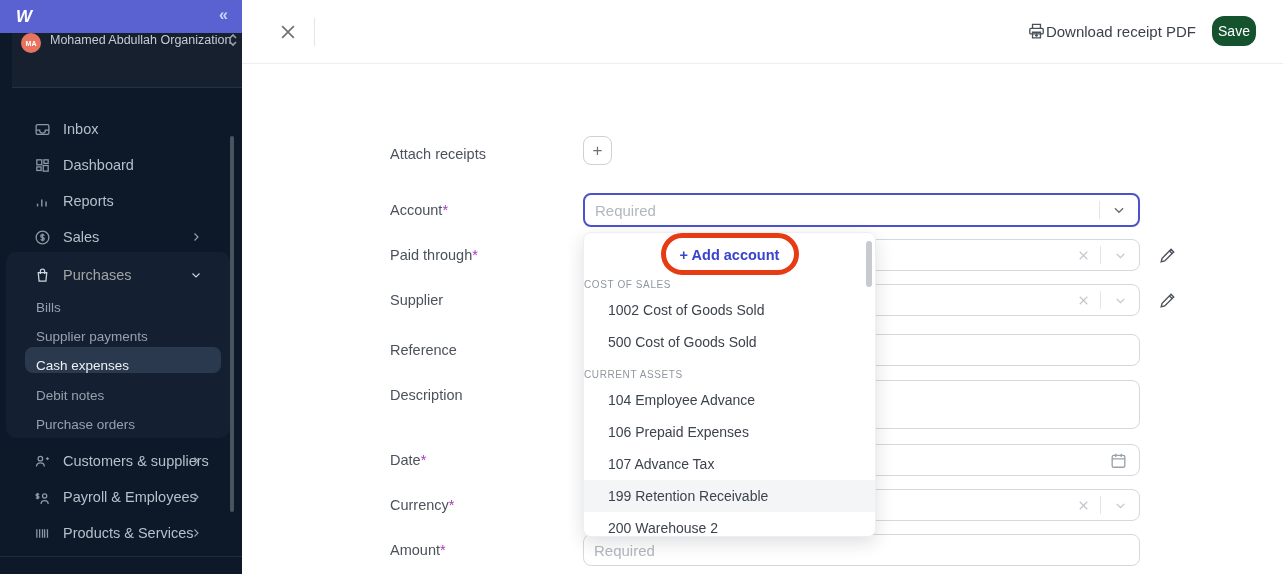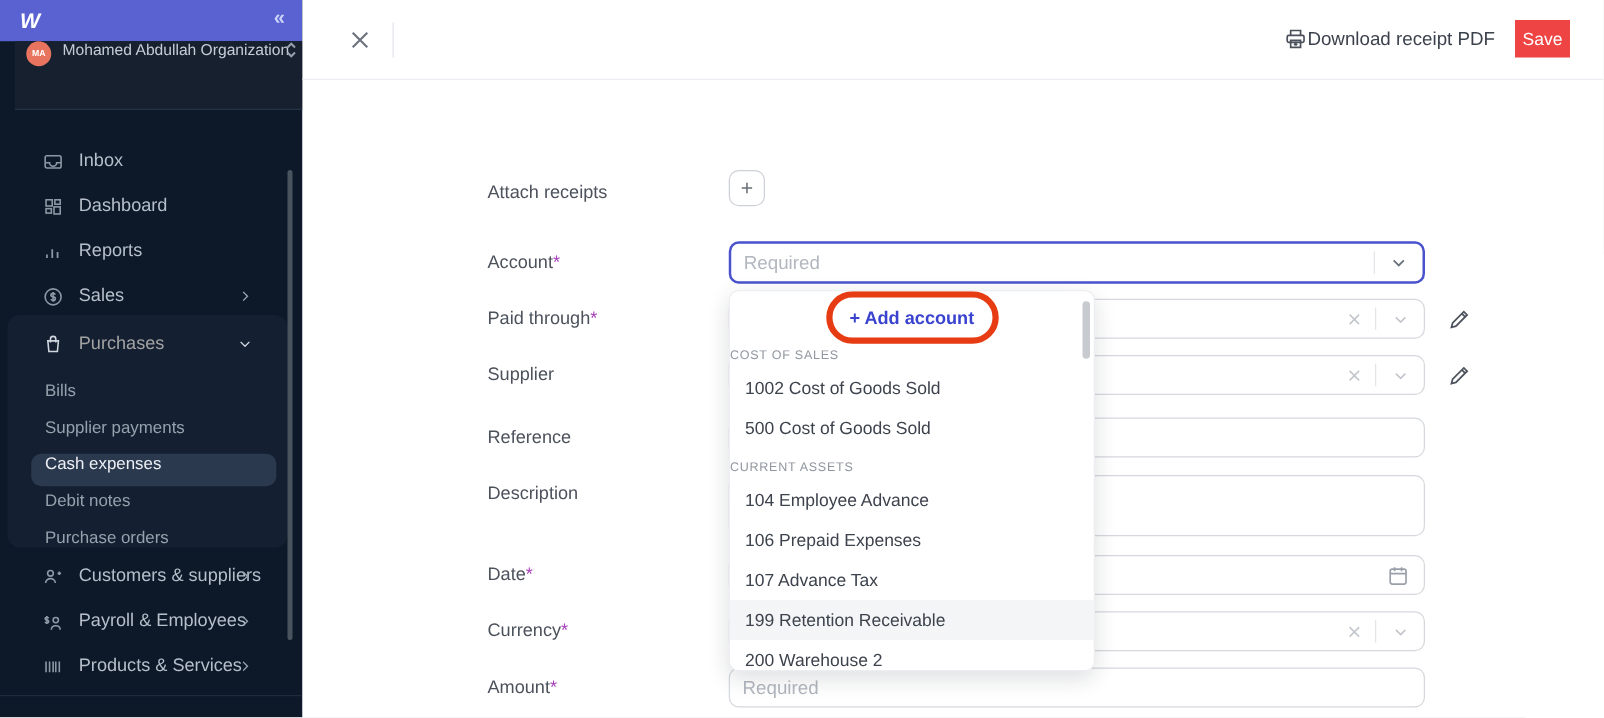--- a/index.html
+++ b/index.html
@@ -14,34 +14,34 @@
   .collapse { position:absolute; right:14px; top:6px; color:#cdd4f8; font-size:16px; font-weight:700; cursor:pointer; }
   .org-row { position:absolute; left:12px; top:33px; width:242px; height:55px; background:#16202f; border-bottom:1px solid #243246; display:flex; align-items:flex-start; cursor:pointer; }
   .avatar { width:20px; height:20px; margin-left:9px; border-radius:50%; background:#e87460; color:#fff; font-size:7px; font-weight:700; display:flex; align-items:center; justify-content:center; }
   .org-name { margin-left:9px; color:#c5ccd5; font-size:12.5px; }
   .updown { position:absolute; right:15px; }
   .nav-item { position:absolute; left:0; width:230px; height:28px; display:flex; align-items:center; color:#b7bfca; font-size:14.5px; cursor:pointer; }
   .nav-item .ni-icon { position:absolute; left:34px; width:17px; height:17px; color:#8d98a5; display:flex; }
   .nav-item .ni-label { position:absolute; left:63px; white-space:nowrap; }
   .nav-item .chev { position:absolute; right:28px; width:12px; height:12px; color:#9aa4b0; }
   .group-panel { position:absolute; left:6px; top:252px; width:224px; height:186px; background:#141f31; border-radius:10px; }
-  .sub-item { position:absolute; left:36px; color:#97a1ad; font-size:13.5px; height:26px; display:flex; align-items:flex-start; cursor:pointer; white-space:nowrap;margin-top:16px; }
+  .sub-item { position:absolute; left:36px; color:#97a1ad; font-size:13.5px; height:26px; display:flex; align-items:flex-end; cursor:pointer; white-space:nowrap; }
   .sub-item.selected { left:25px; width:196px; padding-left:11px; background:#2b394f; border-radius:8px; color:#edf0f4; }
   .sb-scroll { position:absolute; right:8px; top:136px; width:4px; height:376px; background:#49545f; border-radius:2px; }
   .sb-divider { position:absolute; left:0; top:556px; width:242px; border-top:1px solid #1f2b3d; }
 
   
   .main { position:absolute; left:242px; top:0; width:1041px; height:574px; background:#ffffff; }
   .m-header { position:absolute; left:0; top:0; width:1041px; height:64px; border-bottom:1px solid #eceef1; }
   .close-x { position:absolute; left:36px; top:22px; width:20px; height:20px; color:#6b727c; cursor:pointer; }
   .h-divider { position:absolute; left:72px; top:18px; height:28px; border-left:1px solid #e2e5e9; }
   .page-title { position:absolute; left:91px; top:20px; font-size:19px; font-weight:700; color:#20242b; }
   .h-right { position:absolute; right:27px; top:16px; display:flex; align-items:center; gap:16px; }
   .download { display:flex; align-items:center; gap:0; color:#3c424c; font-size:15px; cursor:pointer; }
-  .save-btn { width:44px; height:30px; background:#ef4444; color:#ffffff; font-size:14px; border:none; border-radius:0; cursor:pointer; font-family:inherit; }
+  .save-btn { width:44px; height:30px; background:#14532d; color:#ffffff; font-size:14px; border:none; border-radius:12px; cursor:pointer; font-family:inherit; }
 
   
   .f-label { position:absolute; left:148px; font-size:14.5px; color:#4c525c; }
   .star { color:#a63ab8; }
   .field { position:absolute; left:341px; width:557px; border:1px solid #d5d8dd; border-radius:8px; background:#fff; display:flex; align-items:center; }
   .f-right { position:absolute; right:0; top:0; bottom:0; display:flex; align-items:center; }
   .xicon { width:34px; display:flex; justify-content:center; color:#c2c6cc; cursor:pointer; }
   .in-div { height:60%; border-left:1px solid #e3e5e9; }
   .chevdn { width:38px; display:flex; justify-content:center; color:#c2c6cc; cursor:pointer; }
   .plus-btn { position:absolute; left:341px; top:136px; width:29px; height:29px; border:1px solid #cdd1d7; border-radius:8px; background:#fff; color:#6a7078; font-size:17px; cursor:pointer; font-family:inherit; line-height:1; }
@@ -53,21 +53,21 @@
   .plain-input::placeholder { color:#b2b7bf; }
   .pencil { position:absolute; left:916px; width:19px; height:19px; color:#4d535c; cursor:pointer; }
   .cal { position:absolute; right:11px; top:6px; width:19px; height:19px; color:#9aa0a9; cursor:pointer; }
 
   
   .dropdown { position:absolute; left:341px; top:232px; width:293px; height:305px; background:#fff; border:1px solid #eceef1; border-radius:8px; box-shadow:0 6px 18px rgba(22,28,45,.14); overflow:hidden; z-index:5; }
   .dd-scroll { position:absolute; right:3px; top:8px; width:6px; height:46px; background:#c7cacf; border-radius:3px; }
   .add-acct { margin-top:9px; text-align:center; font-size:14.5px; font-weight:700; color:#3a43cf; cursor:pointer; height:26px; line-height:26px; }
   .red-ring { position:absolute; left:77px; top:0px; width:138px; height:42px; border:5px solid #e63b13; border-radius:999px; pointer-events:none; }
   .dd-head { margin-top:11px; font-size:10px; letter-spacing:.06em; color:#90969f; height:15px; }
-  .dd-item { height:32px; padding-left:12px; display:flex; align-items:center; font-size:14px; color:#3d434d; cursor:pointer; }
+  .dd-item { height:32px; padding-left:24px; display:flex; align-items:center; font-size:14px; color:#3d434d; cursor:pointer; }
   .dd-item.hovered { background:#f4f5f7; }
   svg { display:block; }
 </style>
 </head>
 <body>
 
 <div class="app">
 
   <aside class="sidebar">
     <div class="topbar">

